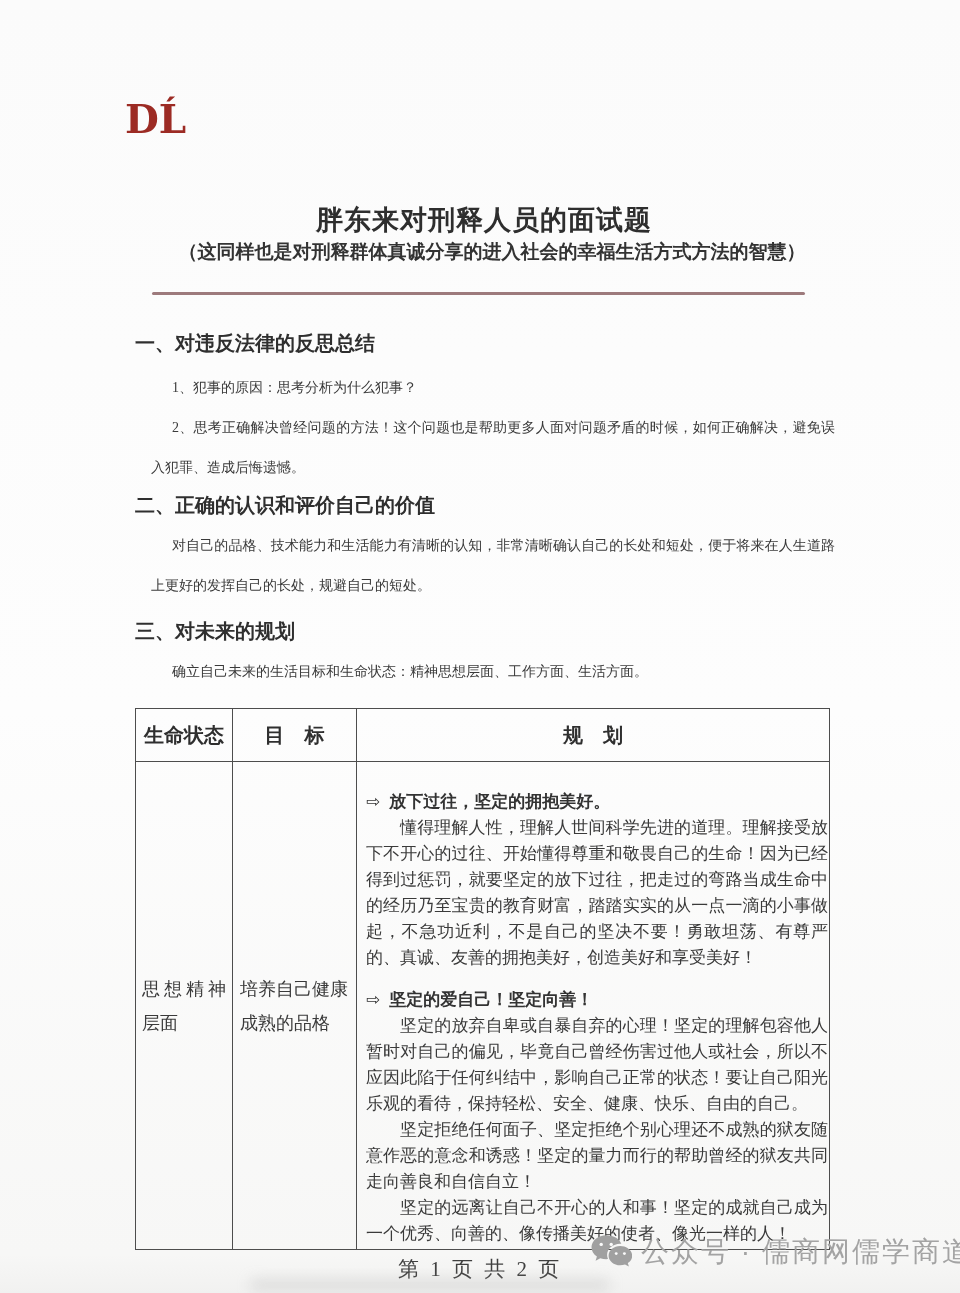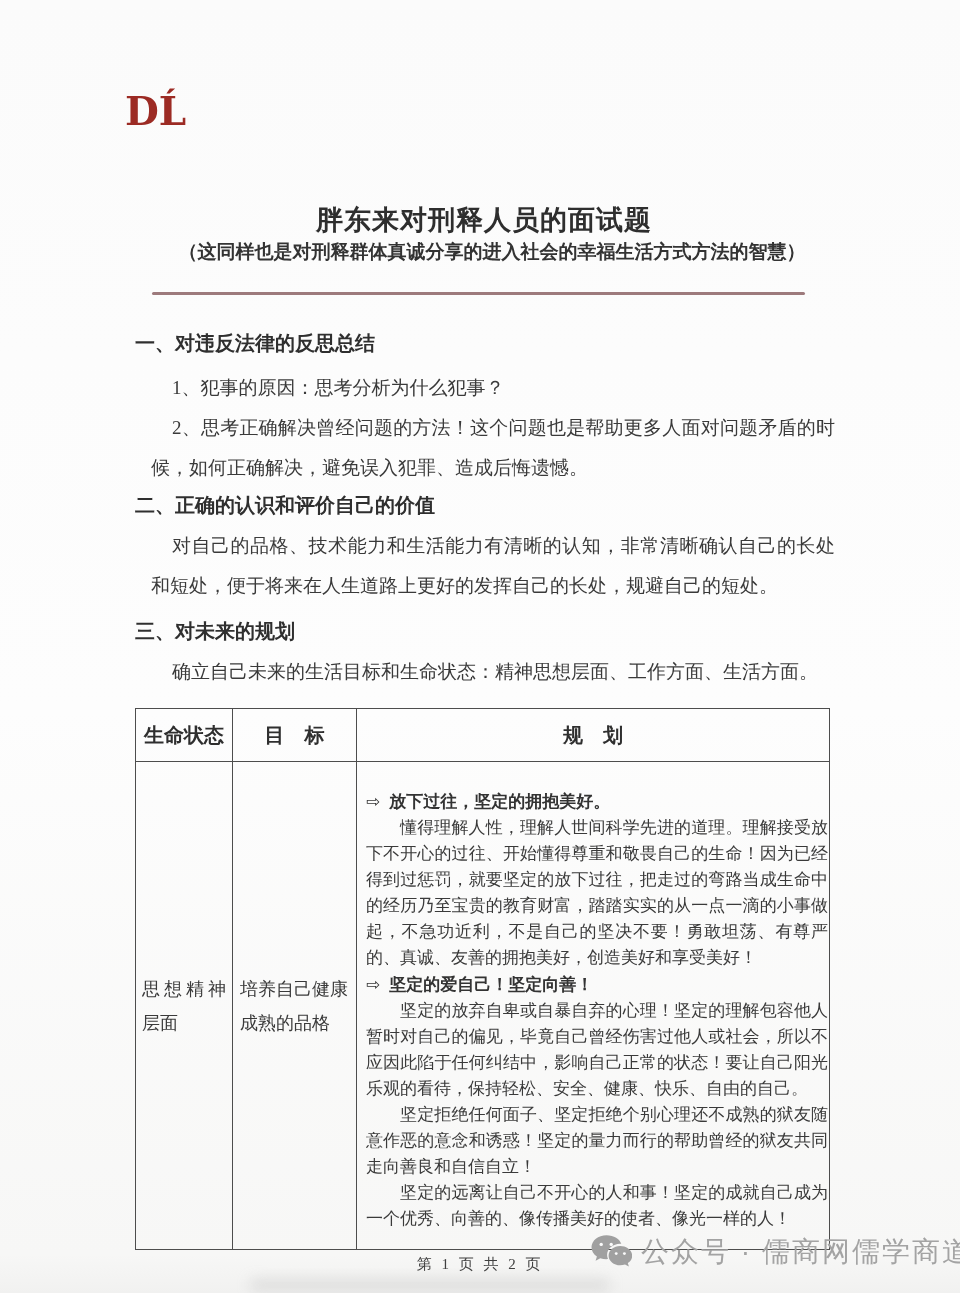--- a/index.html
+++ b/index.html
@@ -11,21 +11,21 @@
   .page {
     position: relative;
     width: 960px; height: 1293px;
     background: linear-gradient(180deg, #fbfbfb 0%, #fdfdfd 55%, #f7f7f6 97%, #f1f1f0 100%);
     overflow: hidden;
     color: #3a3a3a;
   }
 
   
   .logo {
-    position: absolute; left: 125px; top: 92px;
+    position: absolute; left: 125px; top: 100px;
     font-family: "DejaVu Serif", serif;
     font-weight: bold; font-size: 39px; line-height: 1;
     color: #9c2b24; letter-spacing: 0px;
   }
 
   
   .title {
     position: absolute; top: 184px; left: 4px; width: 100%;
     text-align: center;
     font-size: 27px; font-weight: bold; color: #2e2e2e;
@@ -46,21 +46,21 @@
   
   .content {
     position: absolute; top: 322px; left: 135px; width: 700px;
   }
   .section-heading {
     margin: 0; font-size: 20px; line-height: 26px;
     font-weight: bold; color: #2f2f2f;
   }
   .body-item {
     margin: 0; padding-left: 16px; text-indent: 21px;
-    font-size: 19px; line-height: 40px; color: #3a3a3a;
+    font-size: 14px; line-height: 40px; color: #3a3a3a;
     text-align: justify;
   }
   #s1-heading { margin-top: 8px; }
   #s1-item1  { margin-top: 12px; }
   #s2-heading { margin-top: 4px; }
   #s2-para   { margin-top: 8px; }
   #s3-heading { margin-top: 12px; }
   #s3-para   { margin-top: 8px; }
 
   
@@ -91,30 +91,30 @@
     vertical-align: top;
     padding: 26px 1px 0 9px;
     font-size: 17px; line-height: 26px; color: #3a3a3a;
   }
   .plan-inner { height: 460px; overflow: hidden; }
   .plan-heading { font-weight: bold; color: #333333; }
   .plan-heading .arrow {
     font-family: "DejaVu Sans", sans-serif;
     font-weight: normal; margin-right: 9px;
   }
-  .plan-heading.gap { }
+  .plan-heading.gap { margin-top: 15px; }
   .plan-para {
     margin: 0; text-indent: 2em; text-align: justify;
   }
 
   
   .footer {
     position: absolute; top: 1255px; left: 0; width: 100%;
     text-align: center;
-    font-size: 15px; color: #3f3f3f; letter-spacing: 3px;
+    font-size: 21px; color: #3f3f3f; letter-spacing: 3px;
     font-weight: 500;
   }
 
   
   .watermark {
     position: absolute; left: 590px; top: 1233px;
     display: flex; align-items: center; gap: 9px;
     color: #a3a3a3;
     font-family: "Liberation Sans", sans-serif;
     font-size: 28px; letter-spacing: 2px; white-space: nowrap;

